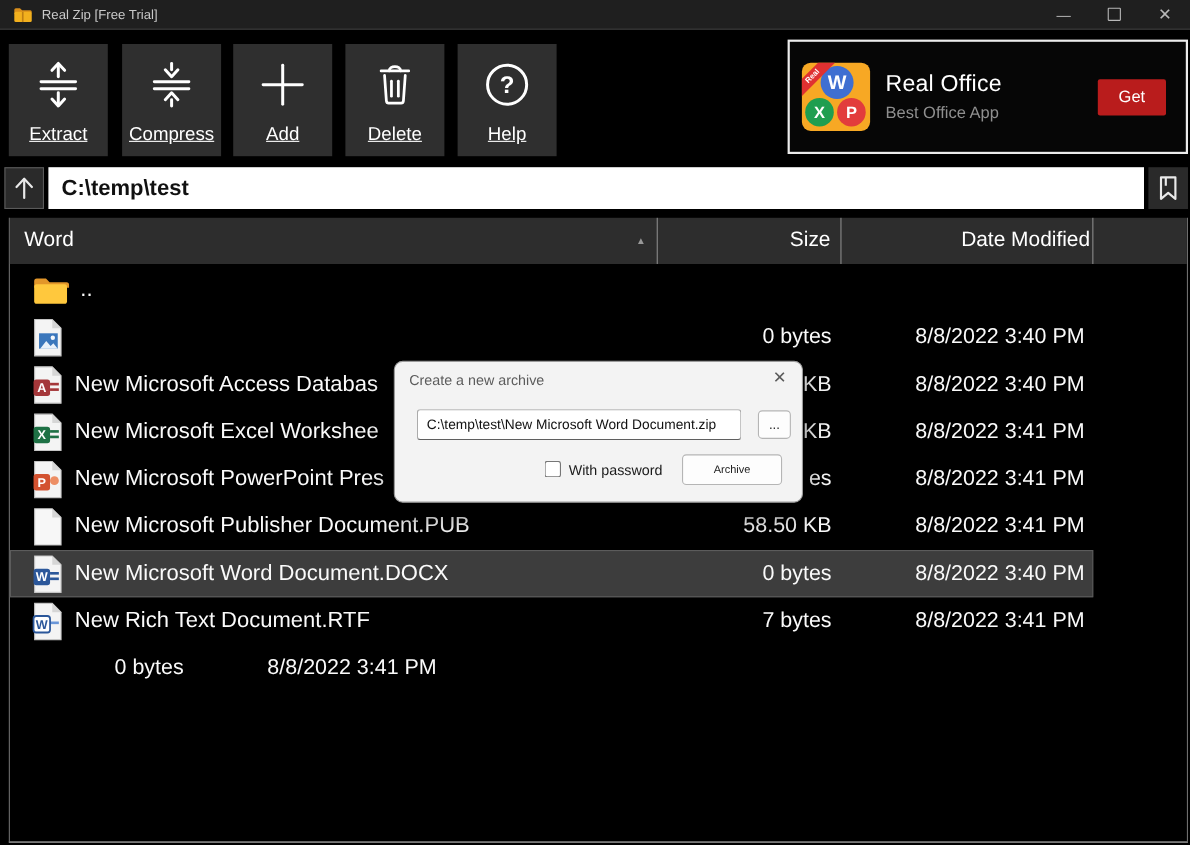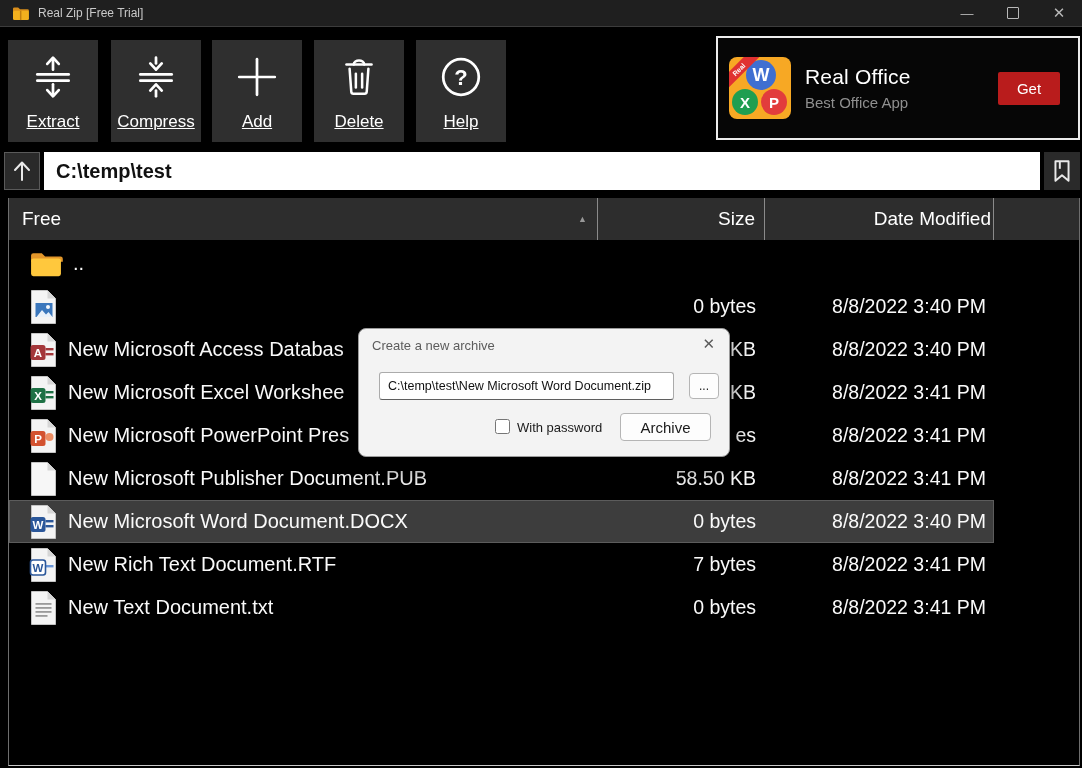--- a/index.html
+++ b/index.html
@@ -88,21 +88,21 @@
              border:1px solid #ababab;border-bottom:1.5px solid #5f5f5f;border-radius:3px;
              box-sizing:border-box;padding:12px 8px;font-size:12.5px;color:#111;
              font-family:"Liberation Sans",sans-serif;}
   .dlg-browse{position:absolute;left:330px;top:44px;width:30px;height:26px;background:#fdfdfd;
               border:1px solid #b5b5b5;border-radius:4px;font-size:12px;color:#222;
               line-height:10px;font-family:"Liberation Sans",sans-serif;}
   .dlg-check{position:absolute;left:136px;top:90px;width:15px;height:15px;margin:0;
              accent-color:#fff;}
   .dlg-check-label{position:absolute;left:158px;top:91px;font-size:13px;color:#1a1a1a;}
   .dlg-archive{position:absolute;left:261px;top:84px;width:91px;height:28px;background:#fdfdfd;
-               border:1px solid #b5b5b5;border-radius:4px;font-size:15px;color:#1a1a1a;
+               border:1px solid #b5b5b5;border-radius:4px;font-size:10px;color:#1a1a1a;
                font-family:"Liberation Sans",sans-serif;}
 </style>
 </head>
 <body>
 
 <div class="abs titlebar">
   <svg class="app-icon" viewBox="0 0 18 16">
     <path d="M1 3 q0-1.5 1.5-1.5 h4 l2 2 h8 q1.5 0 1.5 1.5 v1 H1 z" fill="#D98E1B"></path>
     <rect x="1" y="5" width="17" height="10" rx="1.5" fill="#F2B01E"></rect>
     <rect x="8.4" y="5" width="1.6" height="10" fill="#C07F12"></rect>
@@ -196,21 +196,21 @@
 <div class="abs addr-bm">
   <svg width="22" height="24" viewBox="0 0 20 22" fill="none" stroke="#e9e9e9" stroke-width="1.8" stroke-linejoin="round">
     <path d="M4 2 h12 v18 l-6-5 -6 5 z"></path>
     <path d="M8 2 v7"></path>
   </svg>
 </div>
 
 <div class="abs list">
   <div class="lhdr">
     <div class="hcell h-name">
-      <span>Free</span>
+      <span>Word</span>
       <span class="sort-tri">▲</span>
     </div>
     <div class="hcell h-size">
       <span>Size</span>
     </div>
     <div class="hcell h-date">
       <span>Date Modified</span>
     </div>
     <div class="hcell h-rest"></div>
   </div>
@@ -327,31 +327,20 @@
           <rect x="1" y="13" width="15" height="15" rx="2.5" fill="#fff" stroke="#2B579A" stroke-width="1.6"></rect>
           <text x="8.5" y="24.5" text-anchor="middle" fill="#2B579A" font-size="11.5" font-weight="bold" font-family="Liberation Sans, sans-serif">W</text>
         </svg>
         <span>New Rich Text Document.RTF</span>
       </div>
       <div class="c-size">7 bytes</div>
       <div class="c-date">8/8/2022 3:41 PM</div>
     </div>
 
     <div class="row">
-      <div class="c-name">
-        <svg width="29" height="36" viewBox="0 0 28 36">
-          <path d="M2 1.5 h16 l8 8 v25 h-24 z" fill="#f4f4f4" stroke="#c4c4c4"></path>
-          <path d="M18 1.5 l8 8 h-8 z" fill="#d6d6d6"></path>
-          <rect x="6" y="13" width="16" height="1.8" fill="#9a9a9a"></rect>
-          <rect x="6" y="17" width="16" height="1.8" fill="#9a9a9a"></rect>
-          <rect x="6" y="21" width="16" height="1.8" fill="#9a9a9a"></rect>
-          <rect x="6" y="25" width="12" height="1.8" fill="#9a9a9a"></rect>
-        </svg>
-        <span>New Text Document.txt</span>
-      </div>
       <div class="c-size">0 bytes</div>
       <div class="c-date">8/8/2022 3:41 PM</div>
     </div>
 
   </div>
 </div>
 
 <div class="abs dialog">
   <div class="dlg-title">Create a new archive</div>
   <div class="dlg-close">

